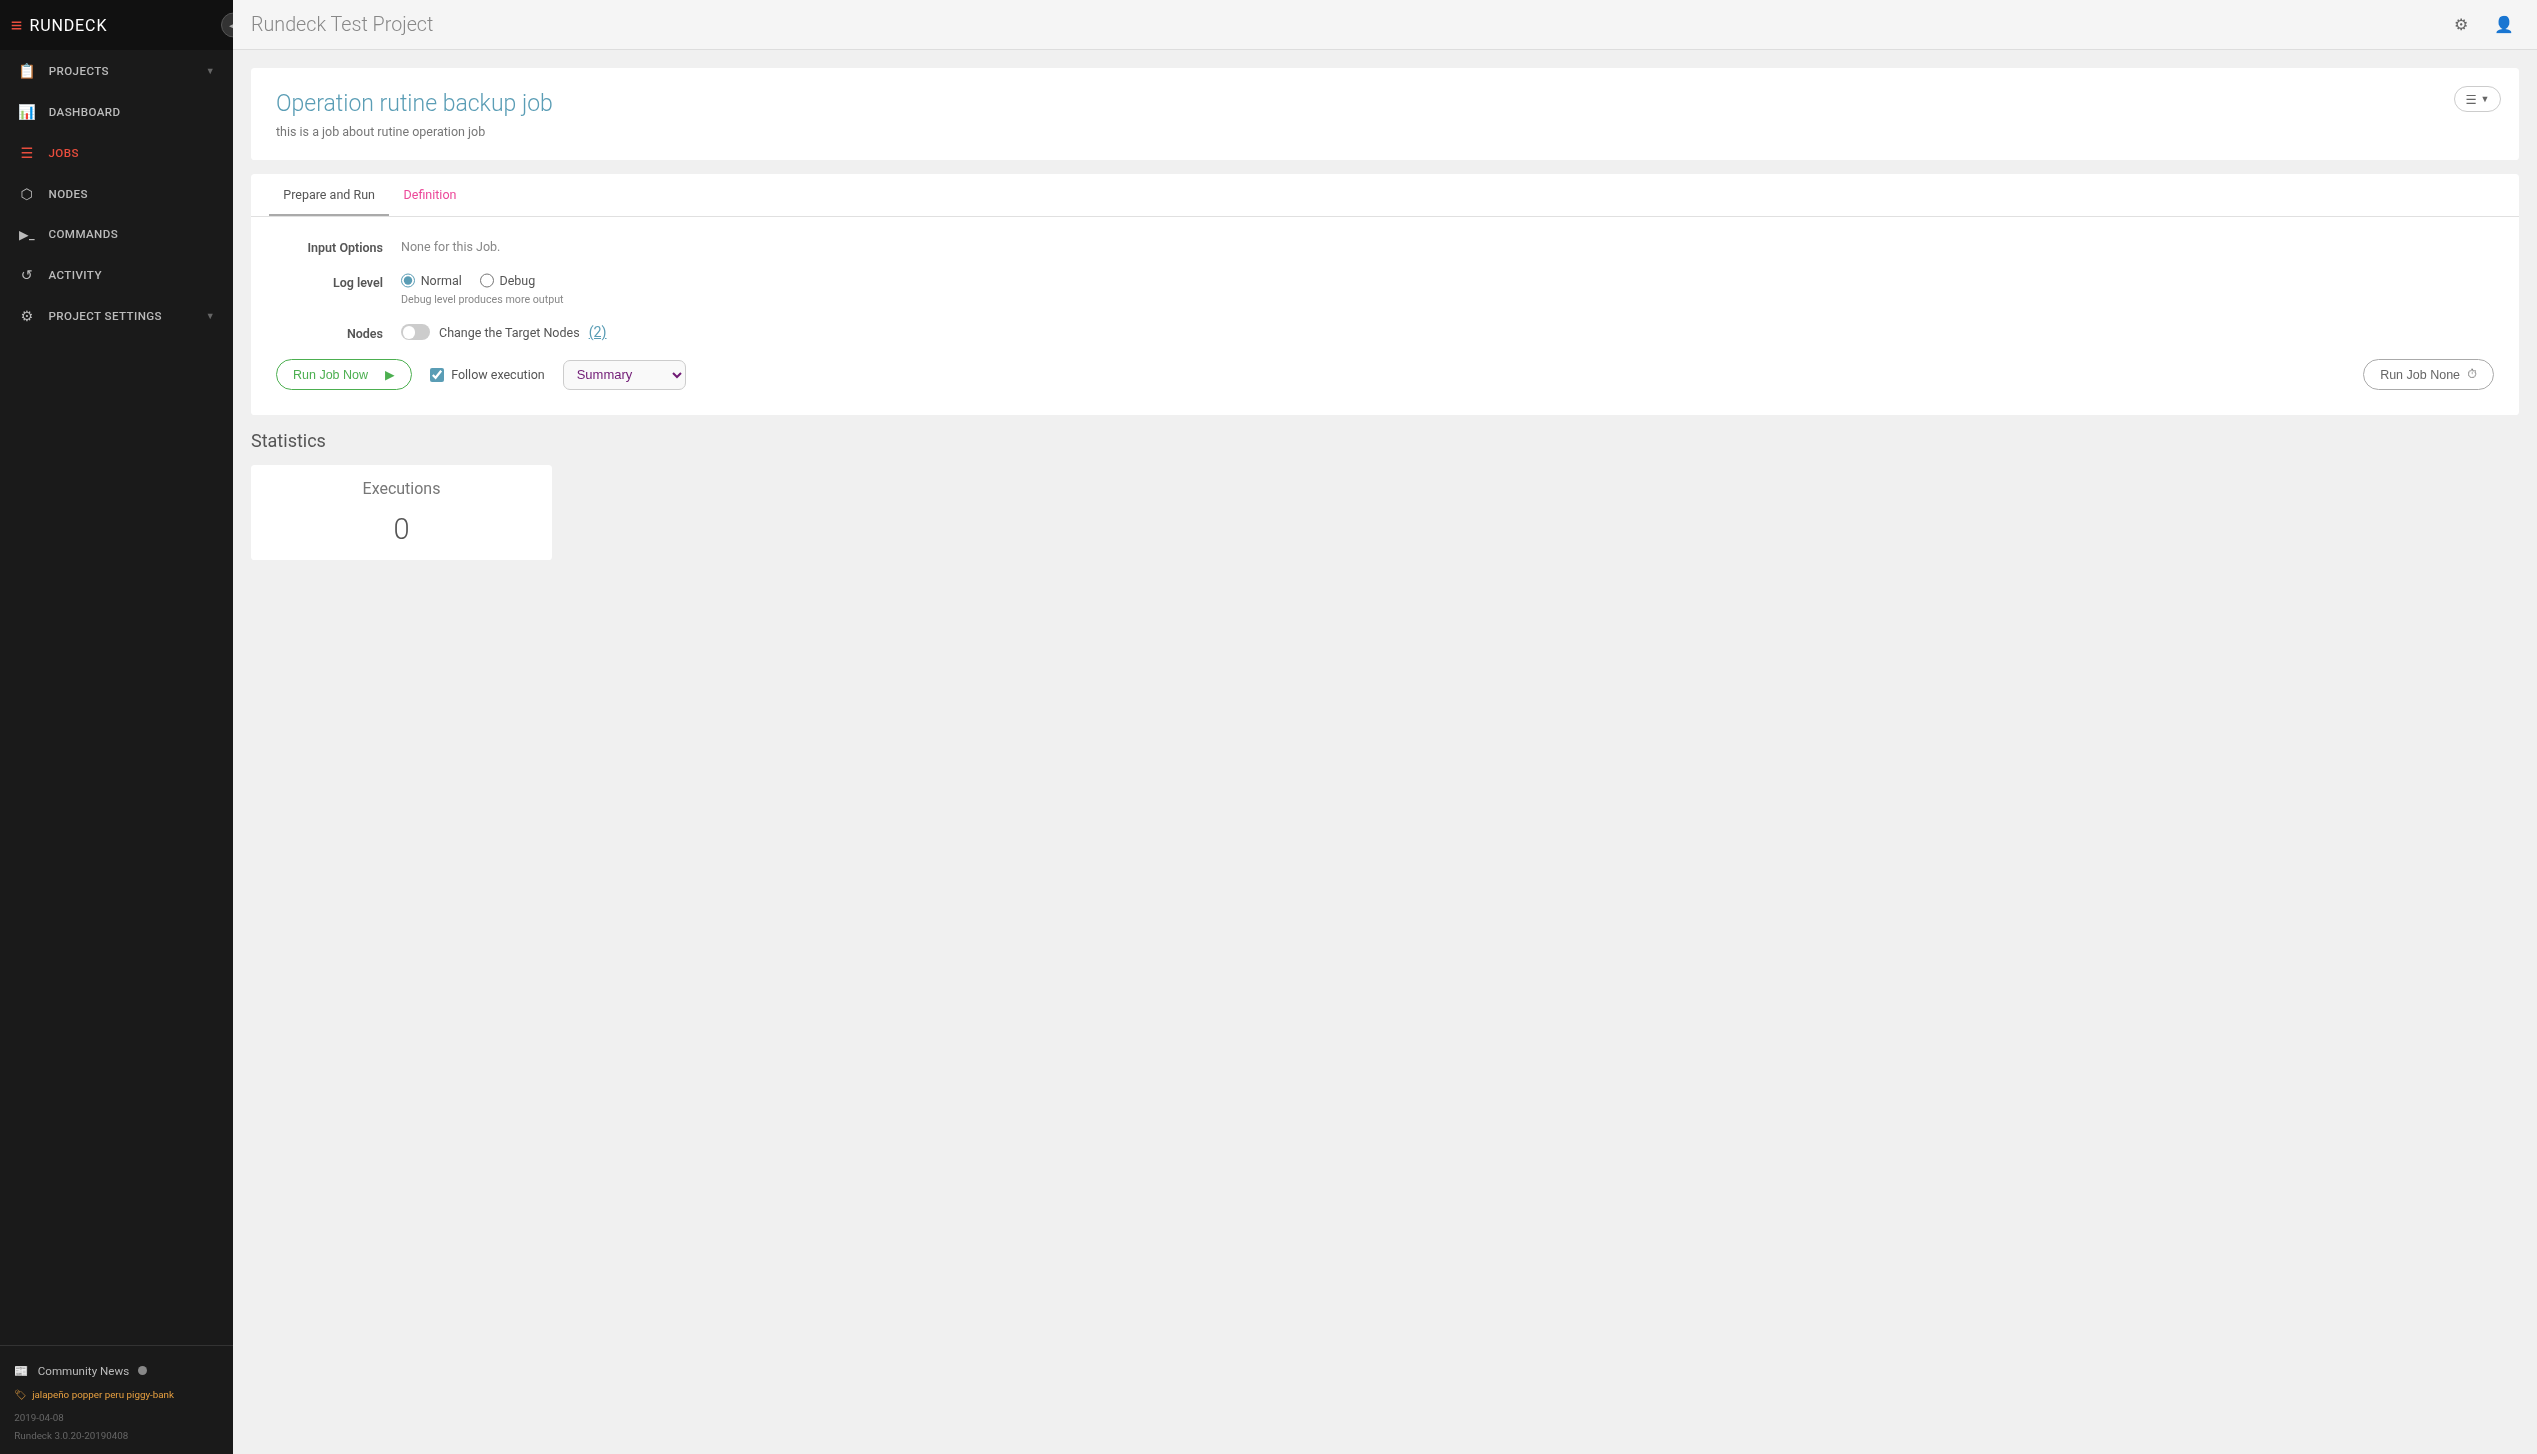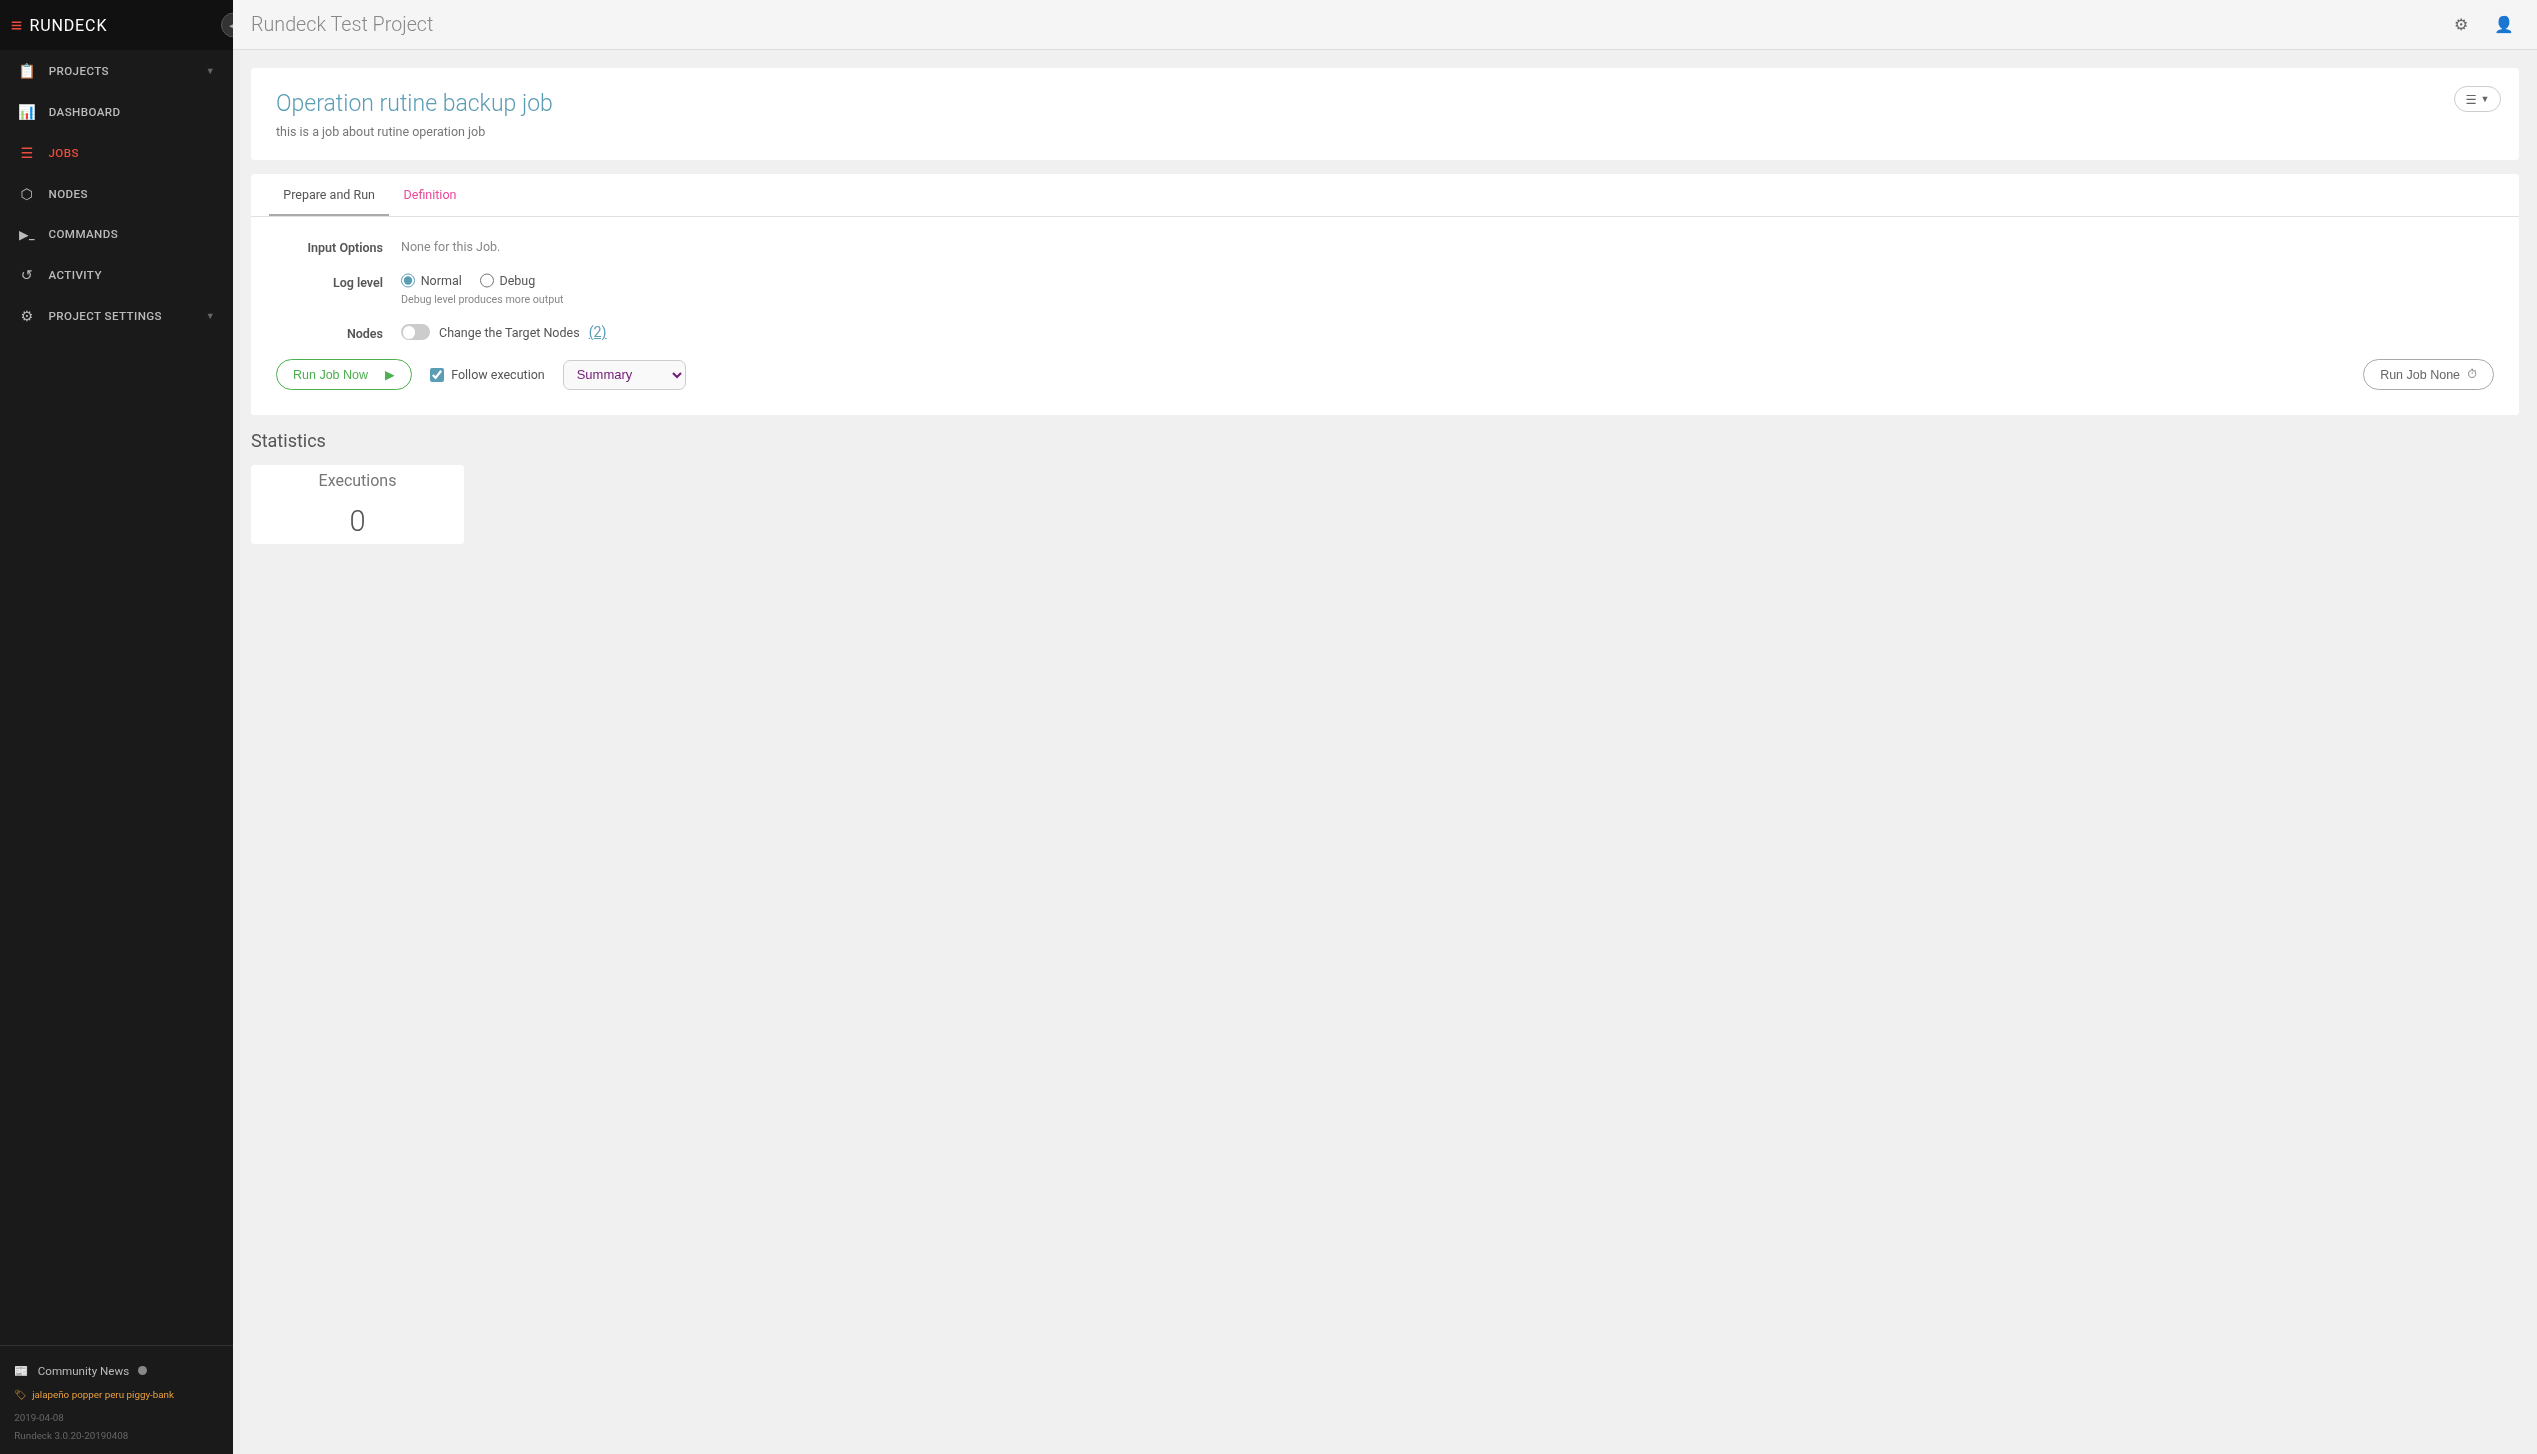--- a/index.html
+++ b/index.html
@@ -365,22 +365,22 @@
     }
     .statistics-title {
       font-size: 18px;
       color: #555;
       font-weight: 400;
       margin-bottom: 14.3px;
     }
     .stats-card {
       background: #fff;
       border-radius: 3.6px;
-      padding: 6px;
-      width: 213px;
+      padding: 14px;
+      width: 301px;
       text-align: center;
     }
     .stats-card-title {
       font-size: 16px;
       color: #777;
       margin-bottom: 14.3px;
       font-weight: 400;
     }
     .stats-card-value {
       font-size: 29px;

